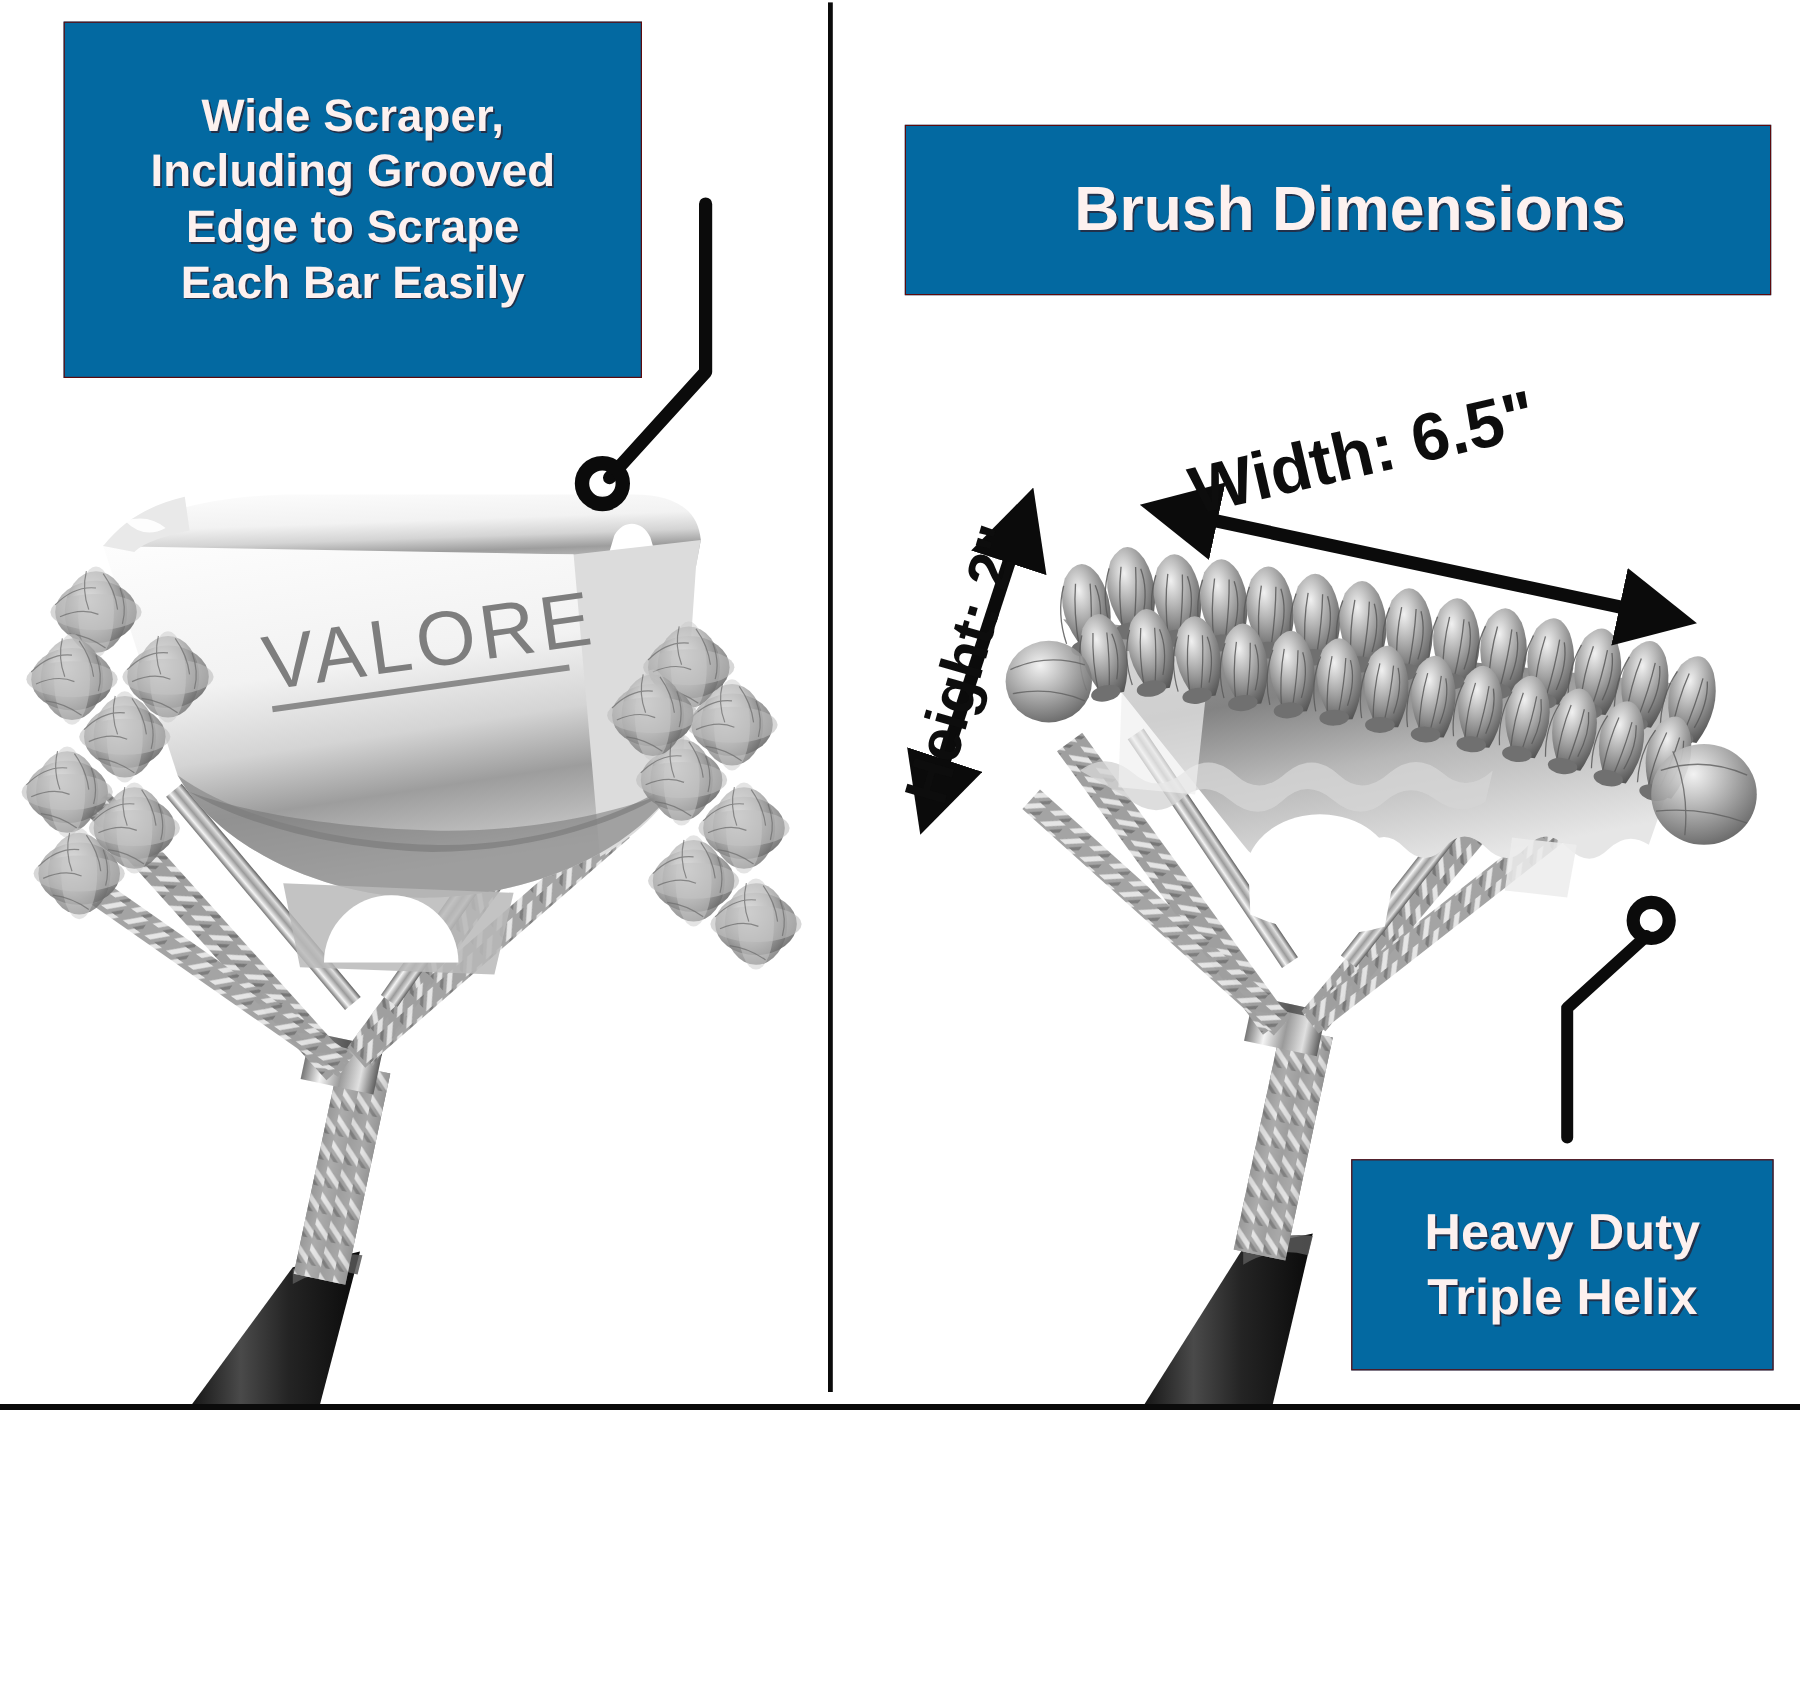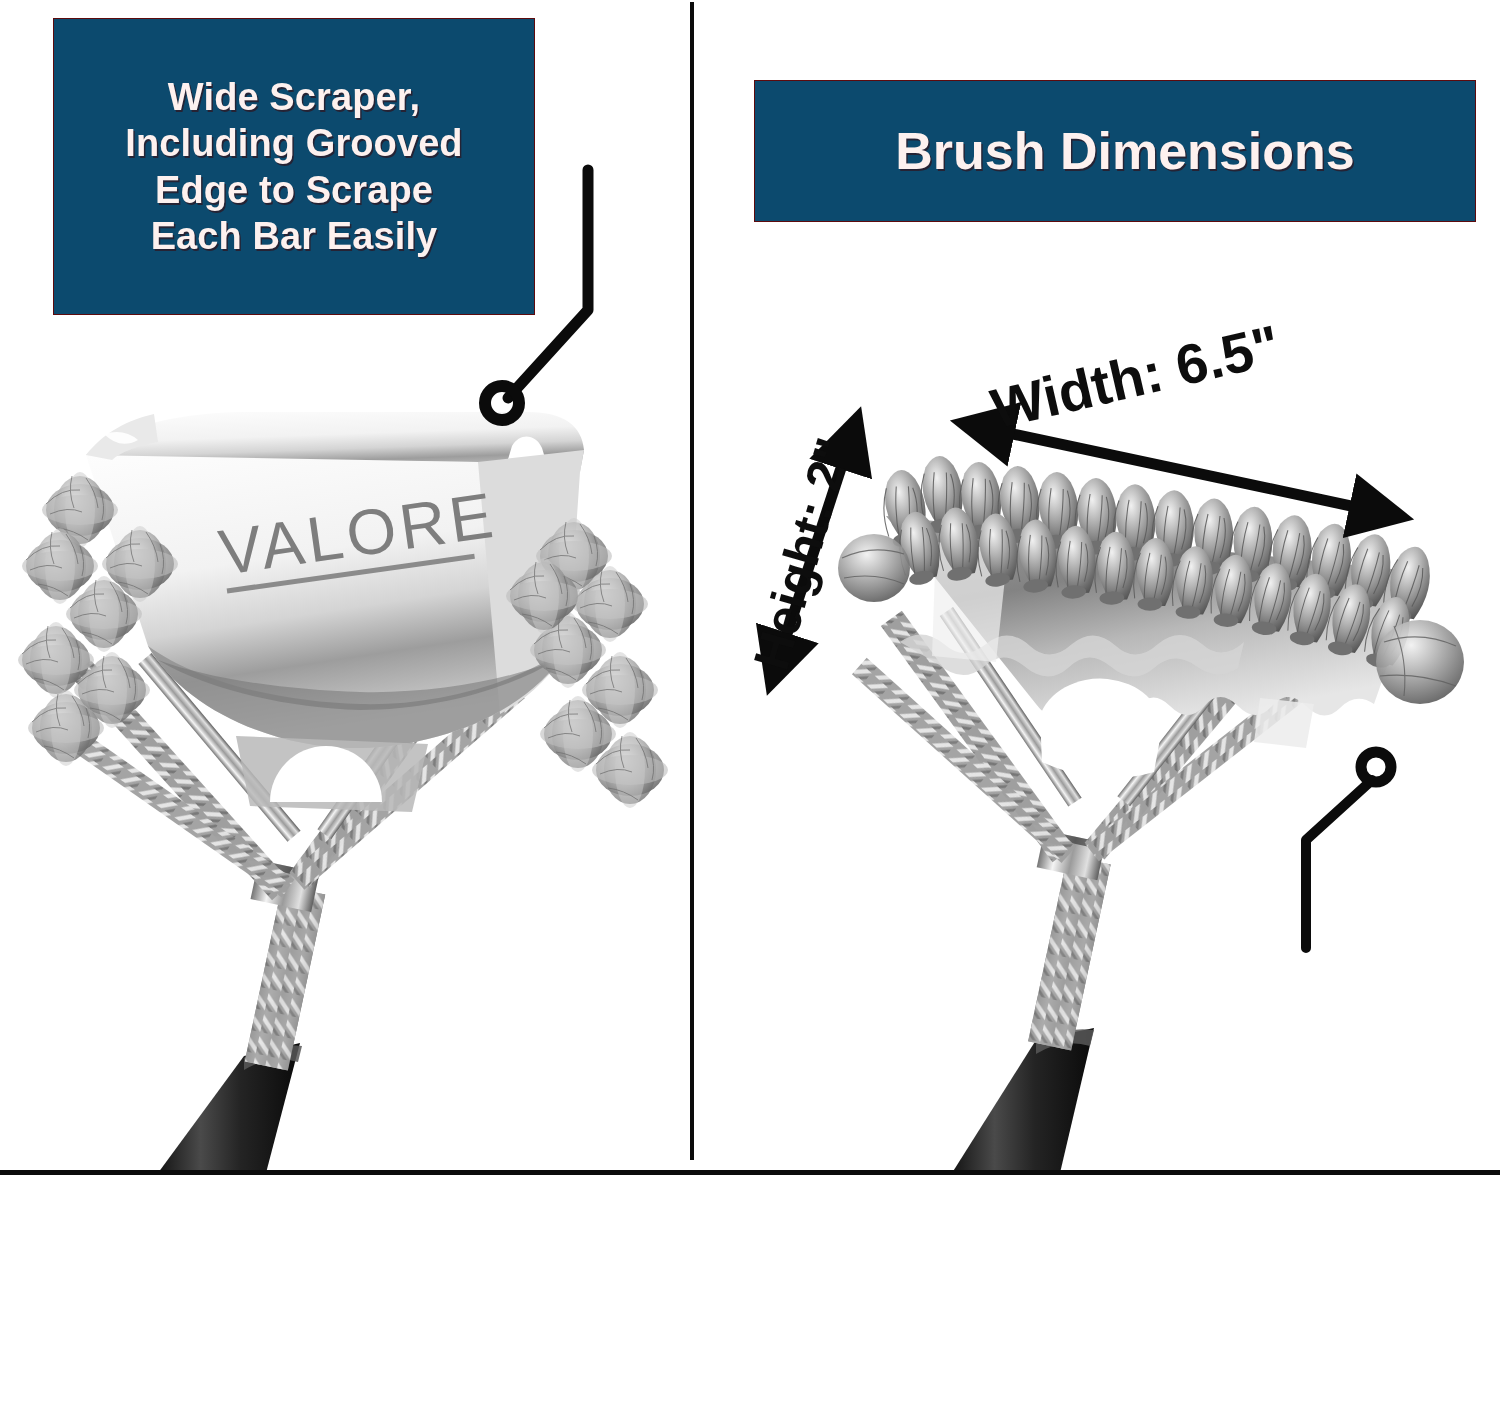--- a/index.html
+++ b/index.html
@@ -17,37 +17,37 @@
     background:#0b0b0b;
   }
   .hrule{
     position:absolute; left:0; top:1170px; width:1500px; height:5px;
     background:#0b0b0b;
   }
 
   
   .redbox{
     position:absolute;
-    background:#0c4a6e;
+    background:#0369a1;
     border:1px solid #5d0a0d;
     display:flex; align-items:center; justify-content:center;
     text-align:center;
   }
   .redbox .txt{
     color:#fdf1ef;
     font-weight:bold;
     letter-spacing:.1px;
     text-shadow:1.5px 1.5px 0 rgba(60,4,6,.55);
     white-space:pre-line;
   }
 
   #box-scraper{ left:53px; top:18px; width:482px; height:297px; }
   #box-scraper .txt{ font-size:38px; line-height:1.22; }
 
-  #box-dims{ left:754px; top:80px; width:722px; height:142px;padding-left:20px; }
+  #box-dims{ left:754px; top:104px; width:722px; height:142px;padding-left:20px; }
   #box-dims .txt{ font-size:52px; line-height:1.05;
                   font-family:"Liberation Sans Narrow","Liberation Sans",sans-serif;
                   letter-spacing:0px; }
 
   #box-helix{ left:1126px; top:966px; width:352px; height:176px; }
   #box-helix .txt{ font-size:42px; line-height:1.28; }
 
   
   #banner{
     position:absolute; left:0; top:1234px; width:1500px; height:189px;
@@ -434,15 +434,19 @@
     <div class="txt">Wide Scraper,
 Including Grooved
 Edge to Scrape
 Each Bar Easily</div>
   </div>
 
   <div class="redbox" id="box-dims">
     <div class="txt">Brush Dimensions</div>
   </div>
 
+  <div class="redbox" id="box-helix">
+    <div class="txt">Heavy Duty
+Triple Helix</div>
+  </div>
 
 
 </div>
 
 </body></html>

